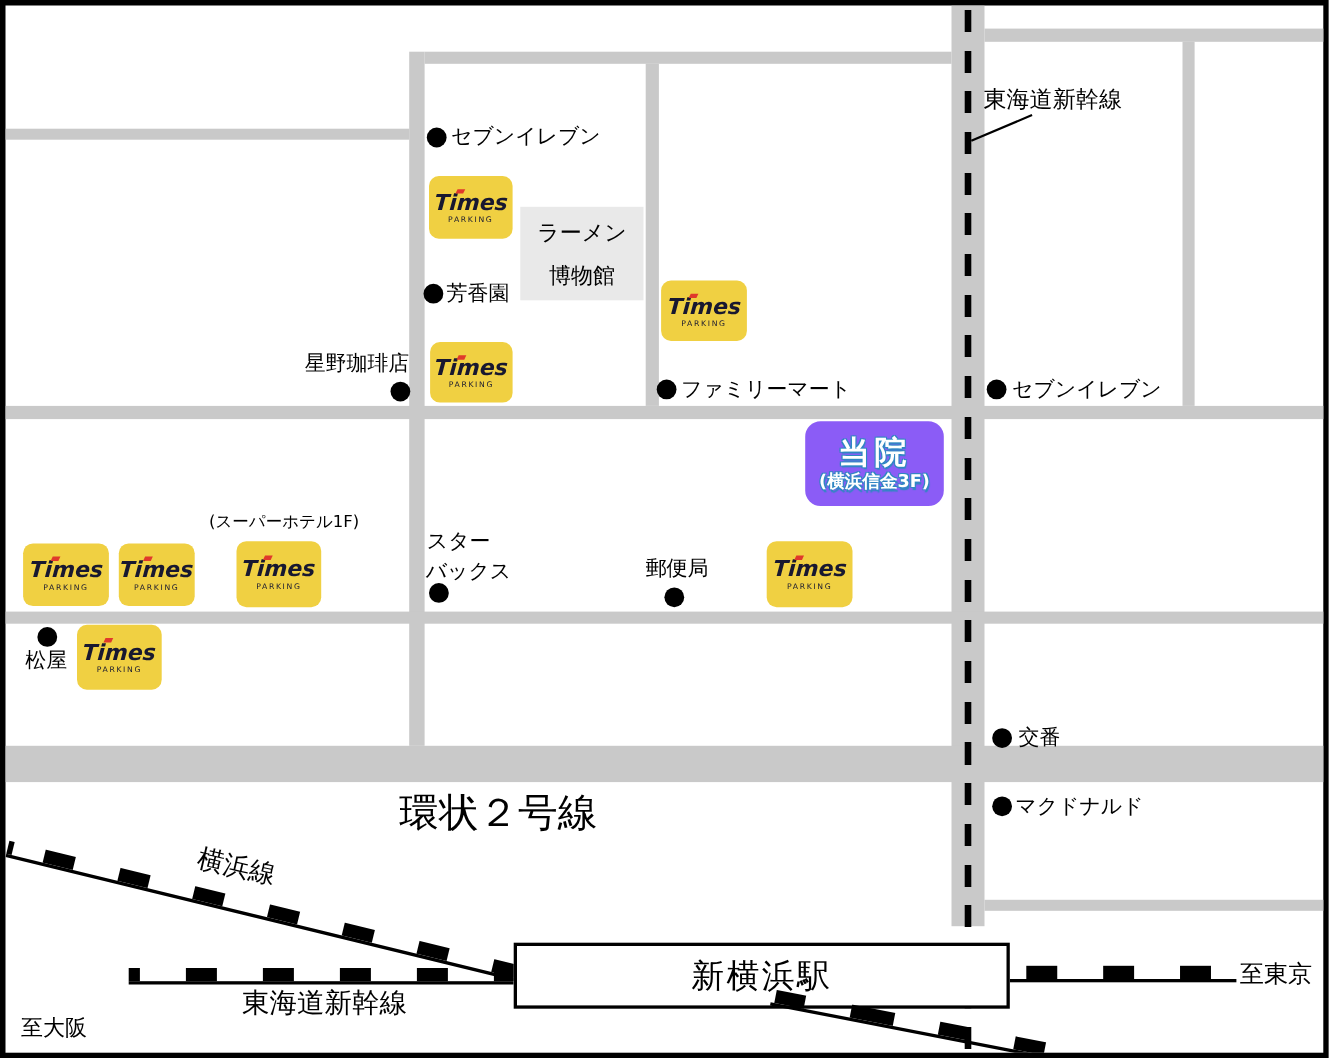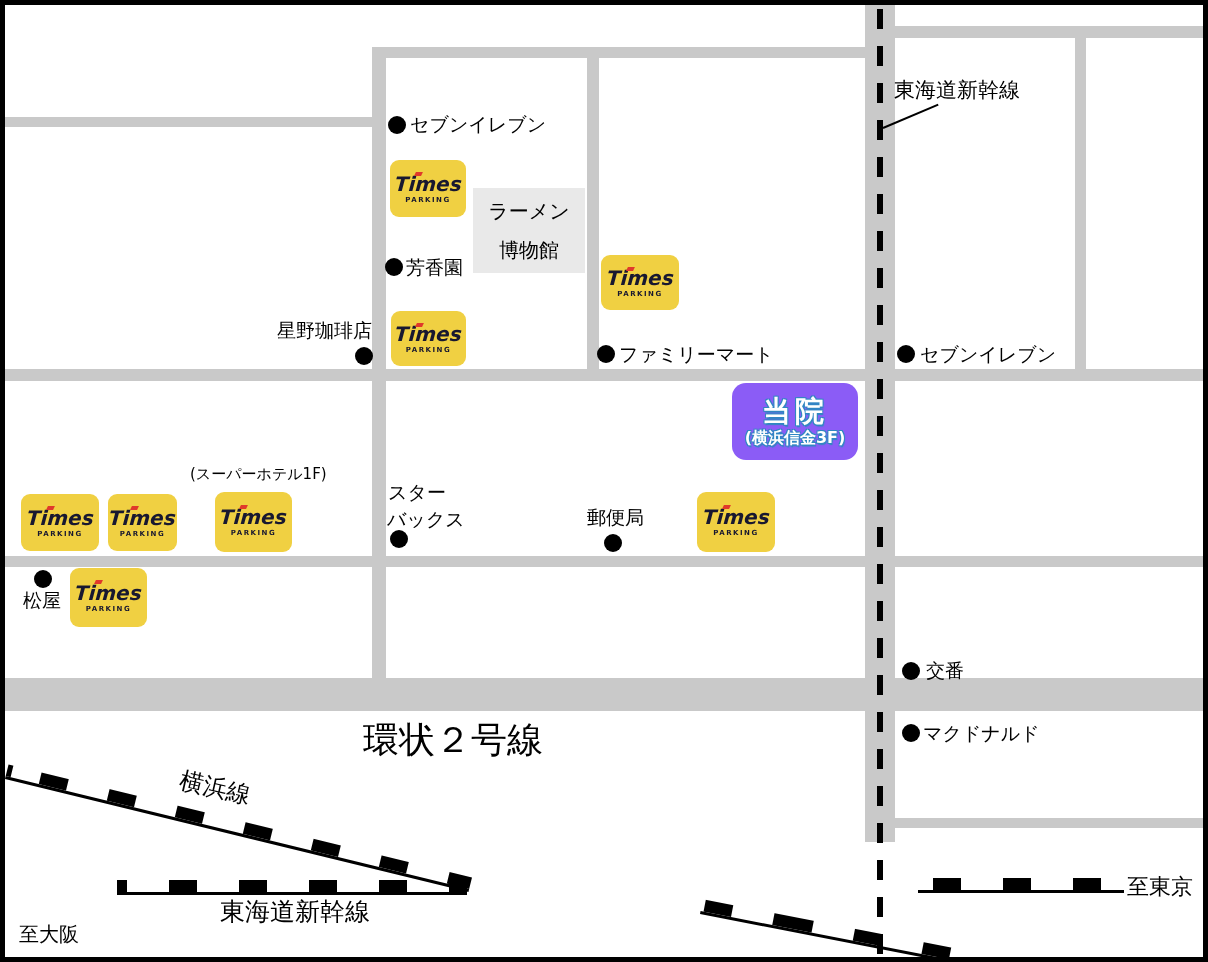--- a/index.html
+++ b/index.html
@@ -17,21 +17,21 @@
   }
   .times .t{
     font-style:italic;font-weight:800;font-size:20px;line-height:1;
     color:#181830;transform:skewX(-4deg);position:relative;z-index:1;
   }
   .times .red{
     position:absolute;width:7px;height:4px;background:#e0392b;
     top:21%;left:33%;transform:skewX(-25deg);z-index:2;
   }
   .times .p{
-    font-size:7px;font-weight:bold;letter-spacing:1.5px;line-height:1;
+    font-size:7px;font-weight:normal;letter-spacing:1.5px;line-height:1;
     color:#181830;margin-top:3px;text-align:center;
   }
   .subway-line{
     position:absolute;left:872px;top:4px;width:6px;height:954px;z-index:5;
     background:repeating-linear-gradient(180deg,#000 0 20px,transparent 20px 37px);
   }
   .rail{position:absolute;height:15px;z-index:3;}
   .rail .dashes{
     position:absolute;left:0;top:0;width:100%;height:12px;
     background:repeating-linear-gradient(90deg,#000 0 28px,transparent 28px 70px);
@@ -185,19 +185,20 @@
   </div>
   <div class="rail" style="left:913px;top:873px;width:206px">
     <div class="dashes" style="background-position-x:15px"></div>
     <div class="line"></div>
   </div>
 
   <div class="lbl" style="left:14px;top:918px;font-size:20px">至大阪</div>
   <div class="lbl" style="left:1122px;top:869px;font-size:22px">至東京</div>
   <div class="lbl" style="left:215px;top:893px;font-size:25px">東海道新幹線</div>
 
+  <div class="station">新横浜駅</div>
 
   <div class="rail" style="left:695px;top:894px;width:292px;transform:rotate(11deg);transform-origin:0 100%;z-index:7">
     <div class="dashes" style="background-position-x:85px"></div>
     <div class="line"></div>
   </div>
 
 </div>
 
 </body></html>

